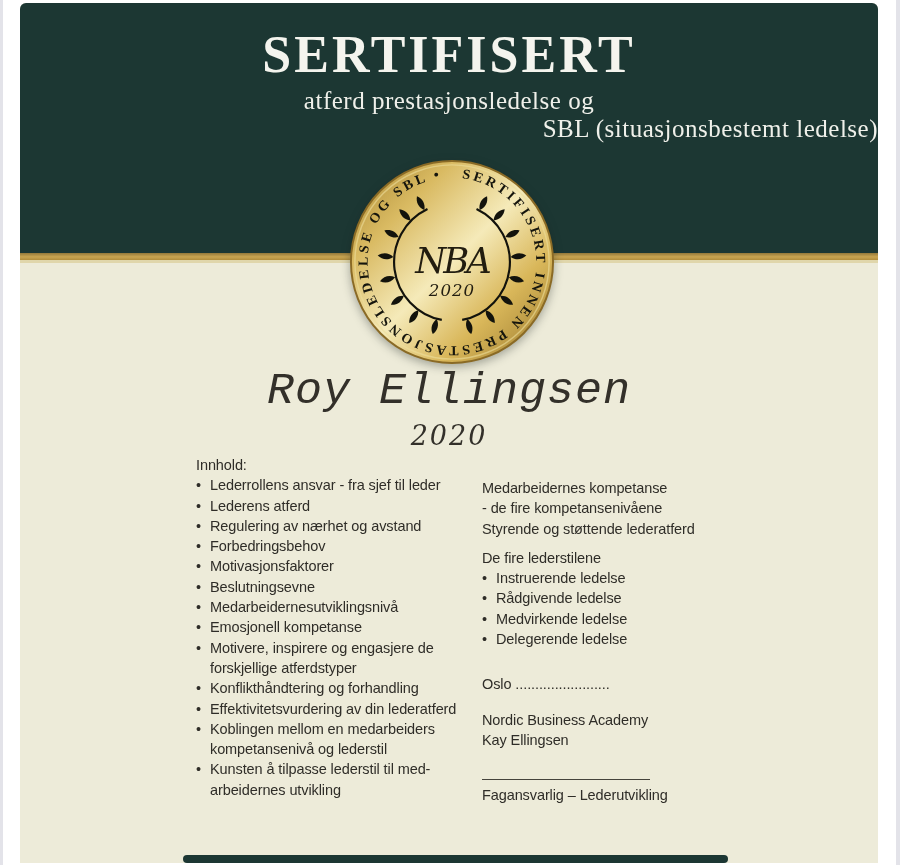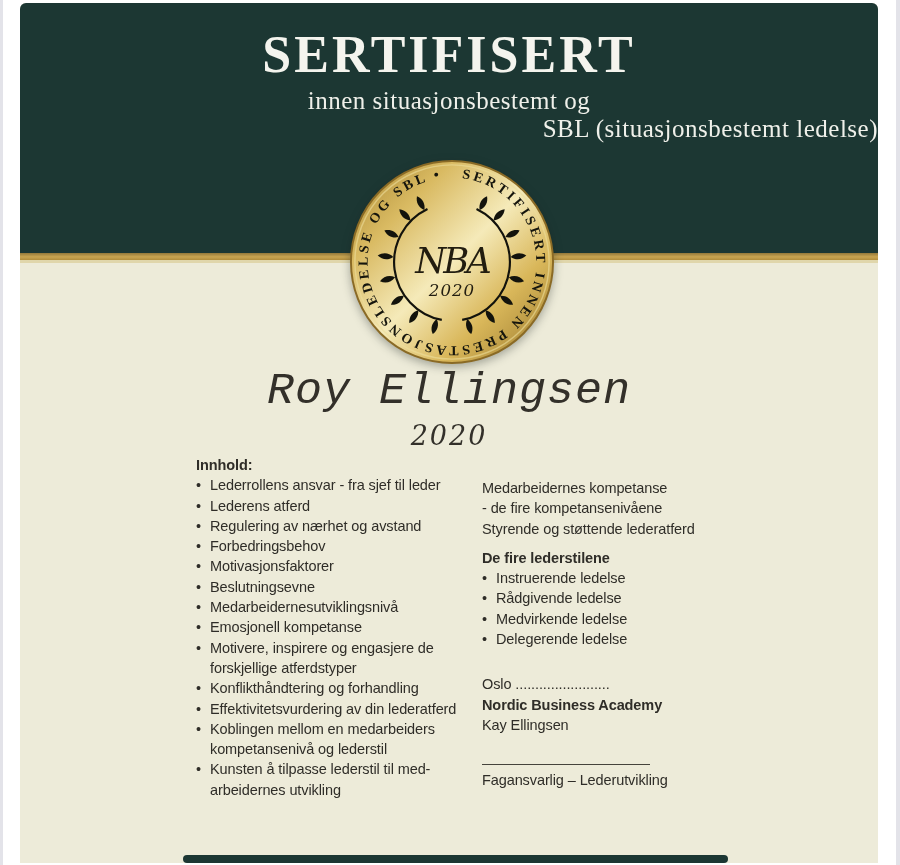--- a/index.html
+++ b/index.html
@@ -81,30 +81,30 @@
     font-family:"DejaVu Serif",serif;font-style:italic;
     font-size:27px;color:#33302a;letter-spacing:2px;
   }
 
   .col{
     position:absolute;color:var(--text,#2f2d28);
     font-size:14.5px;line-height:20.3px;letter-spacing:-0.1px;
   }
   .col-left{left:176px;top:452px;width:300px;}
   .col-right{left:462px;top:475px;width:250px;}
-  .col h3{margin:0;font-size:14.5px;line-height:20.3px;font-weight:bold;}
+  .col h3{margin:0;font-size:14.5px;line-height:20.3px;font-weight:normal;}
   .col ul{margin:0;padding:0;list-style:none;}
   .bullet-item{display:flex;}
   .bullet-item .dot{width:14px;flex:0 0 14px;}
   .bullet-item .it{white-space:pre-line;}
   .line{white-space:pre-line;}
 
   .styles-heading{margin-top:9px !important;}
   .place-line{margin-top:25px;}
-  .org-name{font-weight:bold;}
+  .org-name{margin-top:15px;font-weight:normal;}
   .sig-line{
     margin-top:29px;width:168px;height:0;
     border-top:1.5px solid #45433c;
   }
   .role-line{margin-top:5px;}
 
   .home-bar{
     position:absolute;left:183px;top:855px;width:545px;height:8px;
     background:var(--header_bg,#1c3733);border-radius:4px;
   }
@@ -113,21 +113,21 @@
 <body>
 
 <div class="screen">
   <div class="edge-strip left"></div>
   <div class="edge-strip right"></div>
 
   <div class="certificate">
 
     <header class="cert-header">
       <h1 class="cert-title">SERTIFISERT</h1>
-      <p class="cert-sub s1">innen situasjonsbestemt og</p>
+      <p class="cert-sub s1">atferd prestasjonsledelse og</p>
       <p class="cert-sub s2">SBL (situasjonsbestemt ledelse)</p>
     </header>
 
     <div class="gold-band"></div>
     <div class="gold-band-light"></div>
 
     <div class="medallion">
       <svg width="206" height="206" viewBox="0 0 210 210">
         <defs>
           <linearGradient id="goldG" x1="0" y1="0" x2="1" y2="1">

